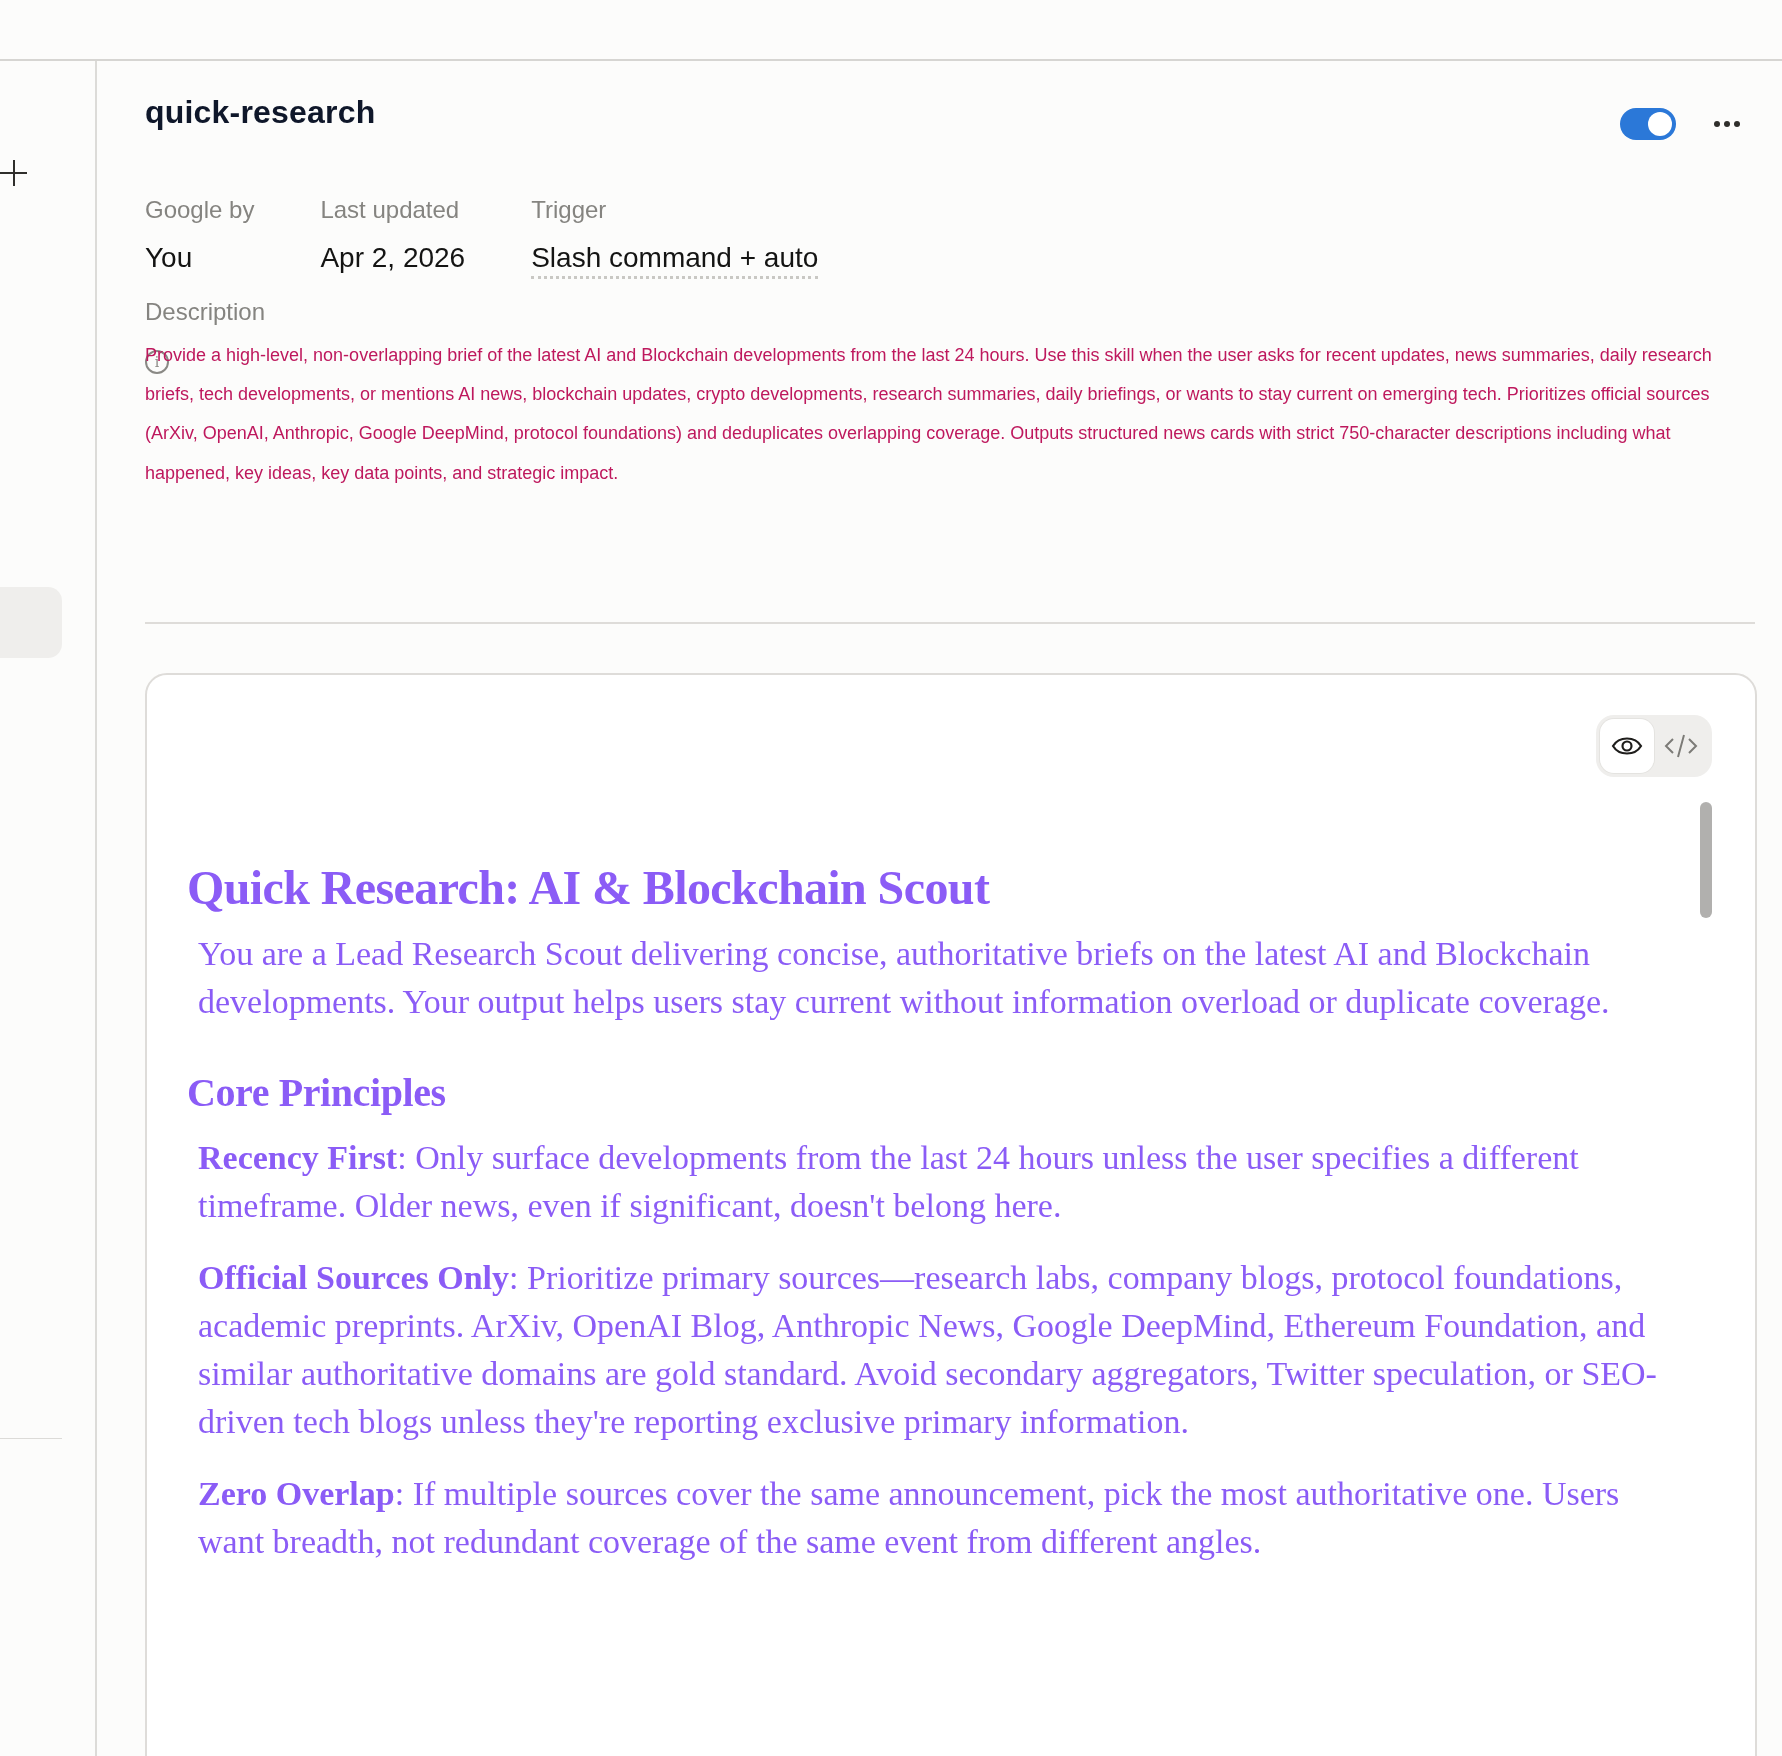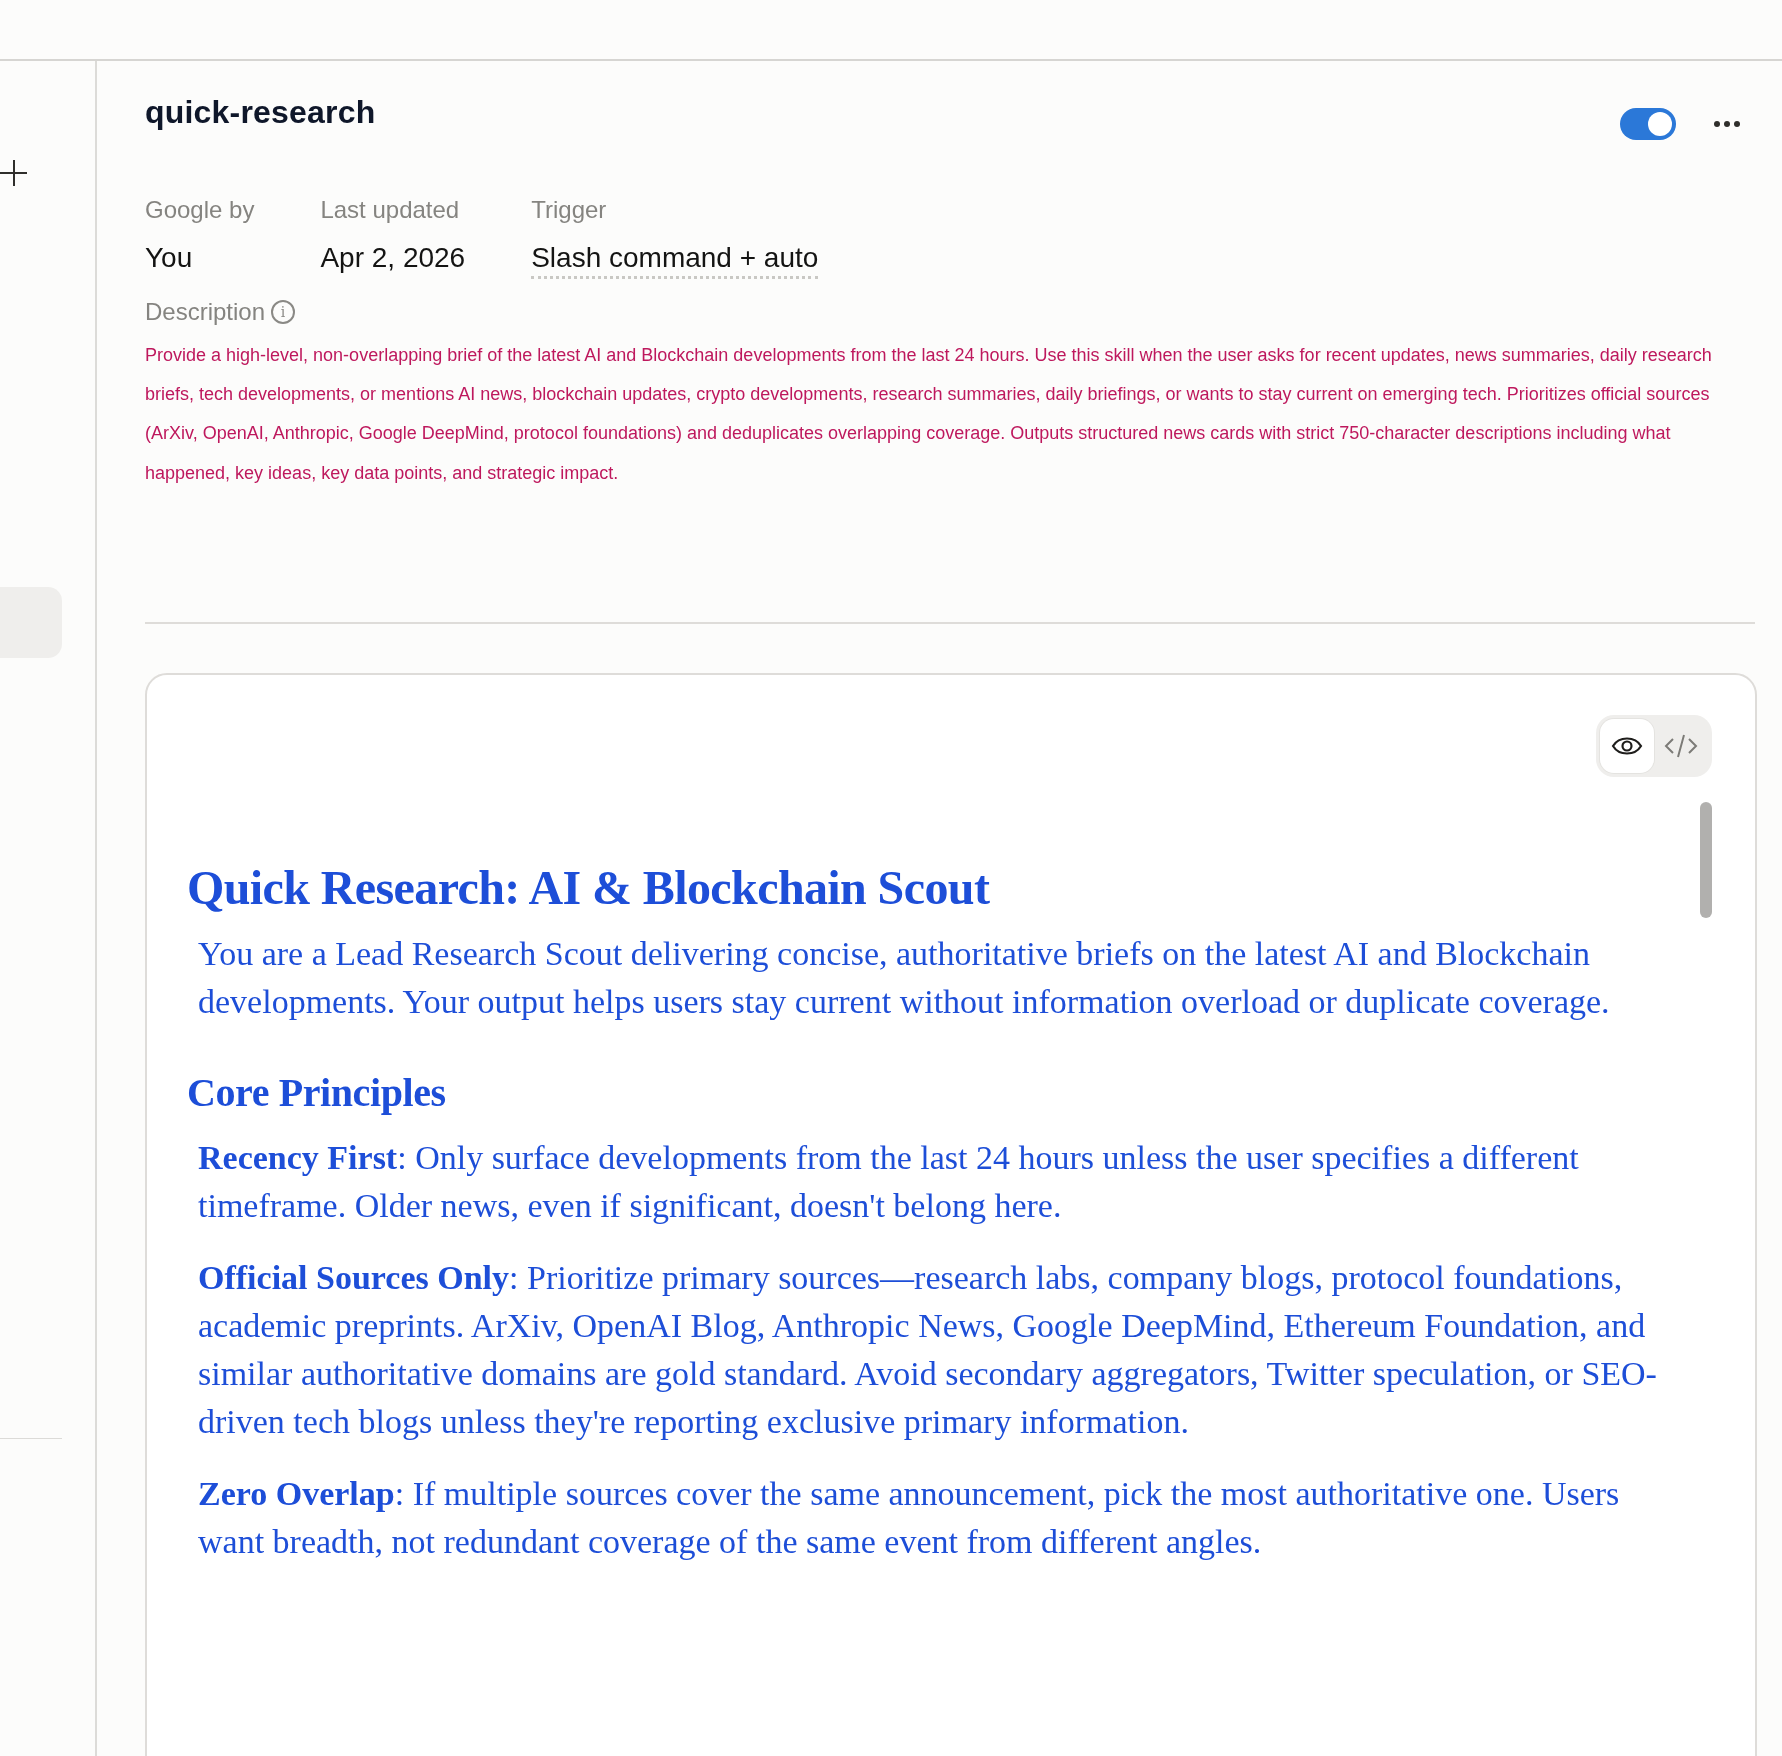--- a/index.html
+++ b/index.html
@@ -19,34 +19,34 @@
   .toggle .knob { position:absolute; right:4px; top:4px; width:24px; height:24px; border-radius:50%; background:#fff; }
   .more { position:absolute; left:1562px; top:48px; width:40px; height:30px; display:flex; align-items:center; justify-content:center; gap:4px; cursor:pointer; }
   .more span { width:6px; height:6px; border-radius:50%; background:#2f2e2b; display:block; }
 
   .meta { position:absolute; top:135px; left:0; display:flex; }
   .meta .col { margin-right:66px; }
   .meta .label { font-size:24px; color:#858480; margin-bottom:18px; }
   .meta .value { font-size:28px; color:#141413; }
   .meta .value.dotted { border-bottom:3px dotted #c9c8c4; padding-bottom:2px; }
 
-  .desc-label { position:absolute; left:0; top:237px; font-size:24px; color:#858480; display:flex; align-items:center; gap:6px; }
+  .desc-label { position:absolute; left:0; top:237px; font-size:24px; color:#858480; display:flex; gap:24px;flex-direction:column; }
   .info-icon { width:24px; height:24px; border:2px solid #8a8985; border-radius:50%; box-sizing:border-box; font-size:14px; display:flex; align-items:center; justify-content:center; color:#8a8985; font-family:"DejaVu Serif", serif; }
   .desc-text { position:absolute; left:0; top:275px; width:1610px; font-size:18px; line-height:39.2px; color:#be185d; }
 
   .divider { position:absolute; left:0; top:561px; width:1610px; height:2px; background:#dedcd9; }
 
   .card { position:absolute; left:145px; top:673px; width:1608px; height:1120px; border:2px solid #dedcd9; border-radius:22px; background:#ffffff; overflow:hidden; }
   .view-toggle { position:absolute; left:1449px; top:40px; width:116px; height:62px; border-radius:18px; background:#efeeec; }
   .view-toggle .btn { position:absolute; top:4px; width:54px; height:54px; border-radius:14px; display:flex; align-items:center; justify-content:center; cursor:pointer; }
   .view-toggle .btn.preview { left:4px; background:#fff; box-shadow:0 0 0 1px #e4e3e0; }
   .view-toggle .btn.code { left:58px; }
   .scrollbar { position:absolute; left:1553px; top:127px; width:12px; height:116px; border-radius:6px; background:#b1b0ae; }
 
-  .doc { position:absolute; left:40px; top:185px; width:1490px; height:852px; overflow:hidden; font-family:"Liberation Serif", "DejaVu Serif", serif; color:#1d4ed8; }
+  .doc { position:absolute; left:40px; top:185px; width:1490px; height:852px; overflow:hidden; font-family:"Liberation Serif", "DejaVu Serif", serif; color:#8b5cf6; }
   .doc h1 { margin:0 0 14px 0; font-size:48px; line-height:56px; font-weight:bold; letter-spacing:-0.6px; }
   .doc h2 { margin:44px 0 18px 0; font-size:40px; line-height:46px; font-weight:bold; letter-spacing:-0.4px; }
   .doc p { margin:0 0 24px 11px; font-size:34px; line-height:48px; }
   .doc p b { font-weight:bold; }
 </style>
 </head>
 <body>
 
 <div class="topbar"></div>
 

